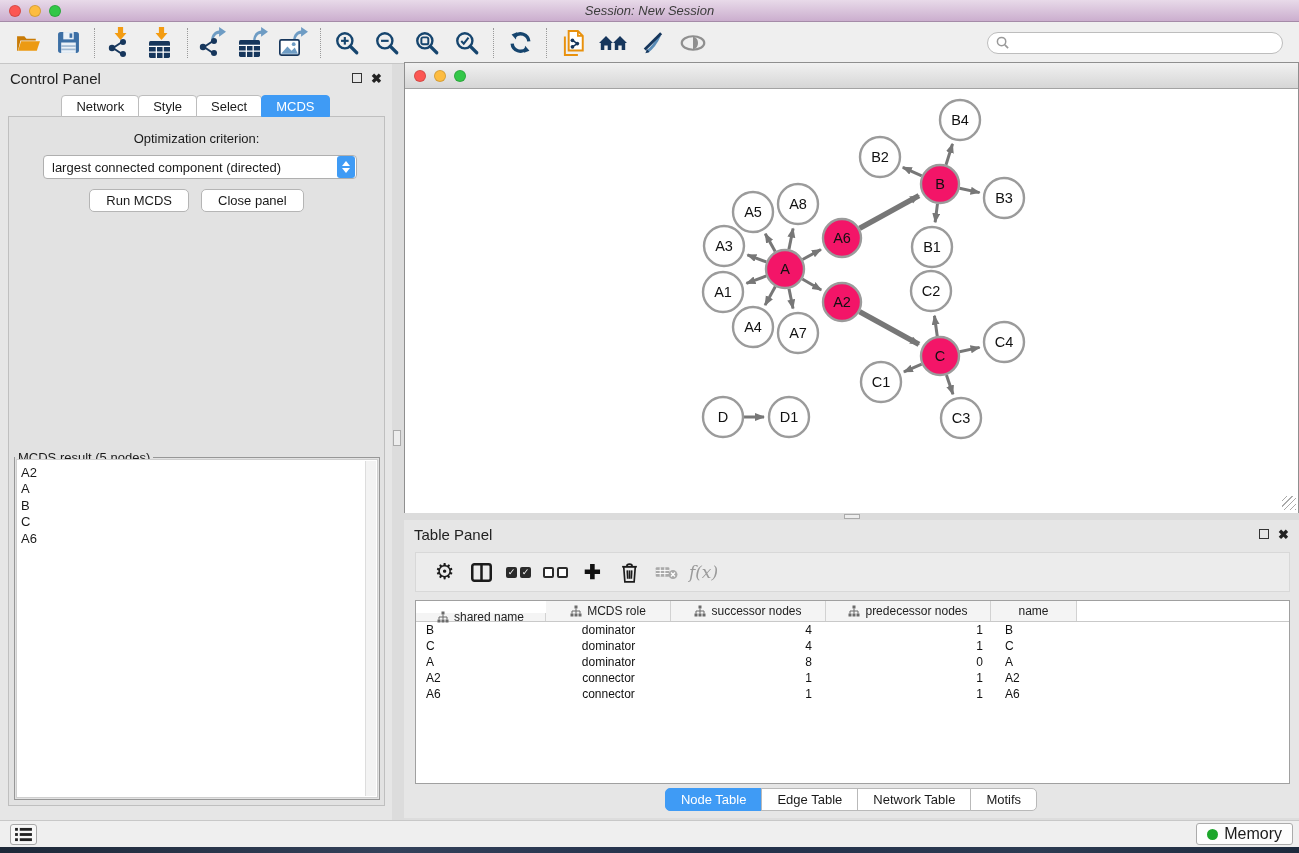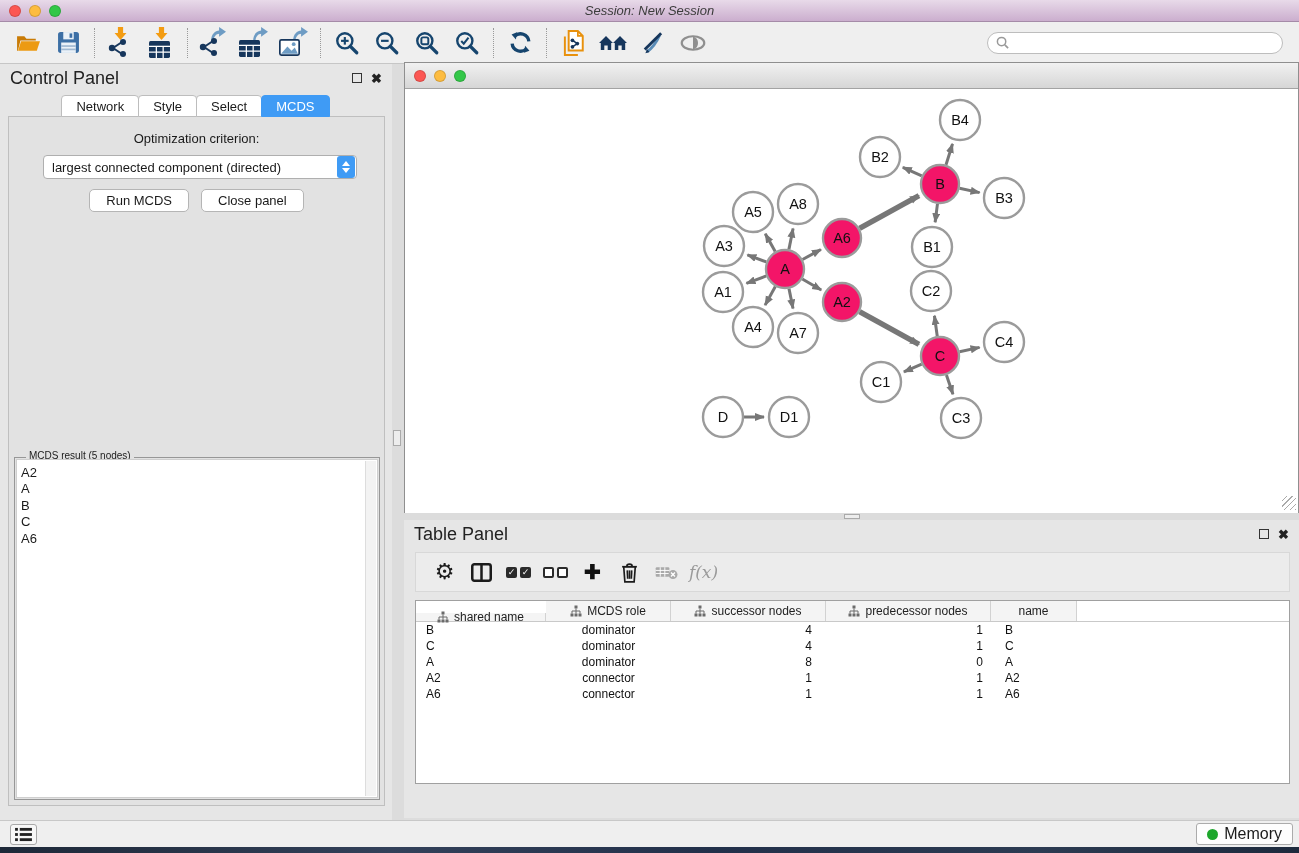--- a/index.html
+++ b/index.html
@@ -22,21 +22,21 @@
   .tsep { width:1px; height:30px; border-left:1px dotted #9a9a9a; margin:0 6px; }
   .stack { position:relative; width:30px; height:28px; }
   .stack svg { position:absolute; }
   .search { margin-left:auto; margin-right:8px; width:296px; height:22px; background:#fff;
     border:1px solid #BDBDBD; border-radius:12px; display:flex; align-items:center; padding:0 8px; gap:5px; }
   .search input { border:none; outline:none; flex:1; font-size:12px; font-family:"Liberation Sans",sans-serif; background:transparent; }
 
   
   .control-panel { position:absolute; left:0; top:64px; width:392px; height:756px; background:#E6E6E6; }
   .panel-head { height:28px; display:flex; align-items:center; padding:0 10px; }
-  .panel-head .ptitle { font-size:18px; color:#222; }
+  .panel-head .ptitle { font-size:15px; color:#222; }
   .panel-head .hicons { margin-left:auto; display:flex; align-items:center; gap:9px; }
   .float-box { width:10px; height:10px; border:1.6px solid #333; display:inline-block; }
   .close-x { font-size:13px; font-weight:bold; color:#222; line-height:1; }
   .cp-tabs { position:absolute; left:0; top:31px; width:100%; display:flex; justify-content:center; z-index:2; }
   .tab { height:22px; padding:0 14px; background:#fff; border:1px solid #BDBDBD; margin-left:-1px;
     display:flex; align-items:center; font-size:13px; border-radius:4px 4px 0 0; }
   .tab.active { background:#3F9BF5; border-color:#3F9BF5; color:#fff; }
   .cp-body { position:absolute; left:8px; top:52px; width:377px; height:690px; background:#E2E2E2;
     border:1px solid #BFBFBF; }
   .opt-label { position:absolute; top:14px; left:0; right:0; text-align:center; font-size:13px; }
@@ -45,21 +45,21 @@
   .combo .cval { flex:1; padding-left:8px; font-size:13px; white-space:nowrap; }
   .combo .stepper { width:18px; height:22px; background:#3F9BF5; border-radius:3px; margin-right:1px;
     display:flex; flex-direction:column; align-items:center; justify-content:center; gap:2px; }
   .tri-up { width:0; height:0; border-left:4px solid transparent; border-right:4px solid transparent; border-bottom:5px solid #fff; }
   .tri-dn { width:0; height:0; border-left:4px solid transparent; border-right:4px solid transparent; border-top:5px solid #fff; }
   .btn-row { position:absolute; top:72px; left:0; right:0; display:flex; justify-content:center; gap:12px; }
   .pbtn { height:23px; padding:0 16px; background:#fff; border:1px solid #B5B5B5; border-radius:5px;
     font-size:13px; display:flex; align-items:center; }
   .result-box { position:absolute; left:5px; top:340px; width:366px; height:343px;
     border:1px solid #979797; }
-  .result-box .legend { position:absolute; top:-8px; left:11px; background:#E2E2E2; padding:0 3px; font-size:10px; }
+  .result-box .legend { position:absolute; top:-8px; left:0; background:#E2E2E2; padding:0 3px; font-size:13px; }
   .result-list { position:absolute; inset:1px; background:#fff; border:1px solid #cfcfcf; padding:5px 0 0 4px; overflow:hidden; }
   .result-list .item { font-size:13px; line-height:16.4px; }
   .vscroll { position:absolute; top:1px; bottom:1px; right:1px; width:11px; background:#F3F3F3; border-left:1px solid #DDD; }
 
   
   .vsplit { position:absolute; left:392px; top:64px; width:12px; height:756px; background:#DCDCDC; }
   .vhandle { position:absolute; left:1px; top:366px; width:8px; height:16px; background:#EDEDED; border:1px solid #AAA; }
 
   
   .netwin { position:absolute; left:404px; top:62px; width:895px; height:451px; border:1px solid #8f8f8f;
@@ -615,20 +615,26 @@
         </div>
         <div class="trow">
           <div class="td" style="width: 130px; text-align: left; padding-left: 10px;">A6</div>
           <div class="td" style="width: 125px; text-align: center;">connector</div>
           <div class="td" style="width: 155px; text-align: right; padding-right: 14px;">1</div>
           <div class="td" style="width: 165px; text-align: right; padding-right: 8px;">1</div>
           <div class="td" style="width: 86px; text-align: left; padding-left: 14px;">A6</div>
         </div>
       </div>
   </div>
+  <div class="tp-tabs" id="tp-tabs">
+      <div class="seg active">Node Table</div>
+      <div class="seg">Edge Table</div>
+      <div class="seg">Network Table</div>
+      <div class="seg">Motifs</div>
+    </div>
 </div>
 
 <div class="statusbar">
   <div class="list-btn">
     <svg width="17" height="15" viewBox="0 0 18 16">
         <g fill="#222">
           <rect x="0" y="1" width="3" height="3"></rect>
           <rect x="5" y="1" width="13" height="3"></rect>
           <rect x="0" y="6.5" width="3" height="3"></rect>
           <rect x="5" y="6.5" width="13" height="3"></rect>

